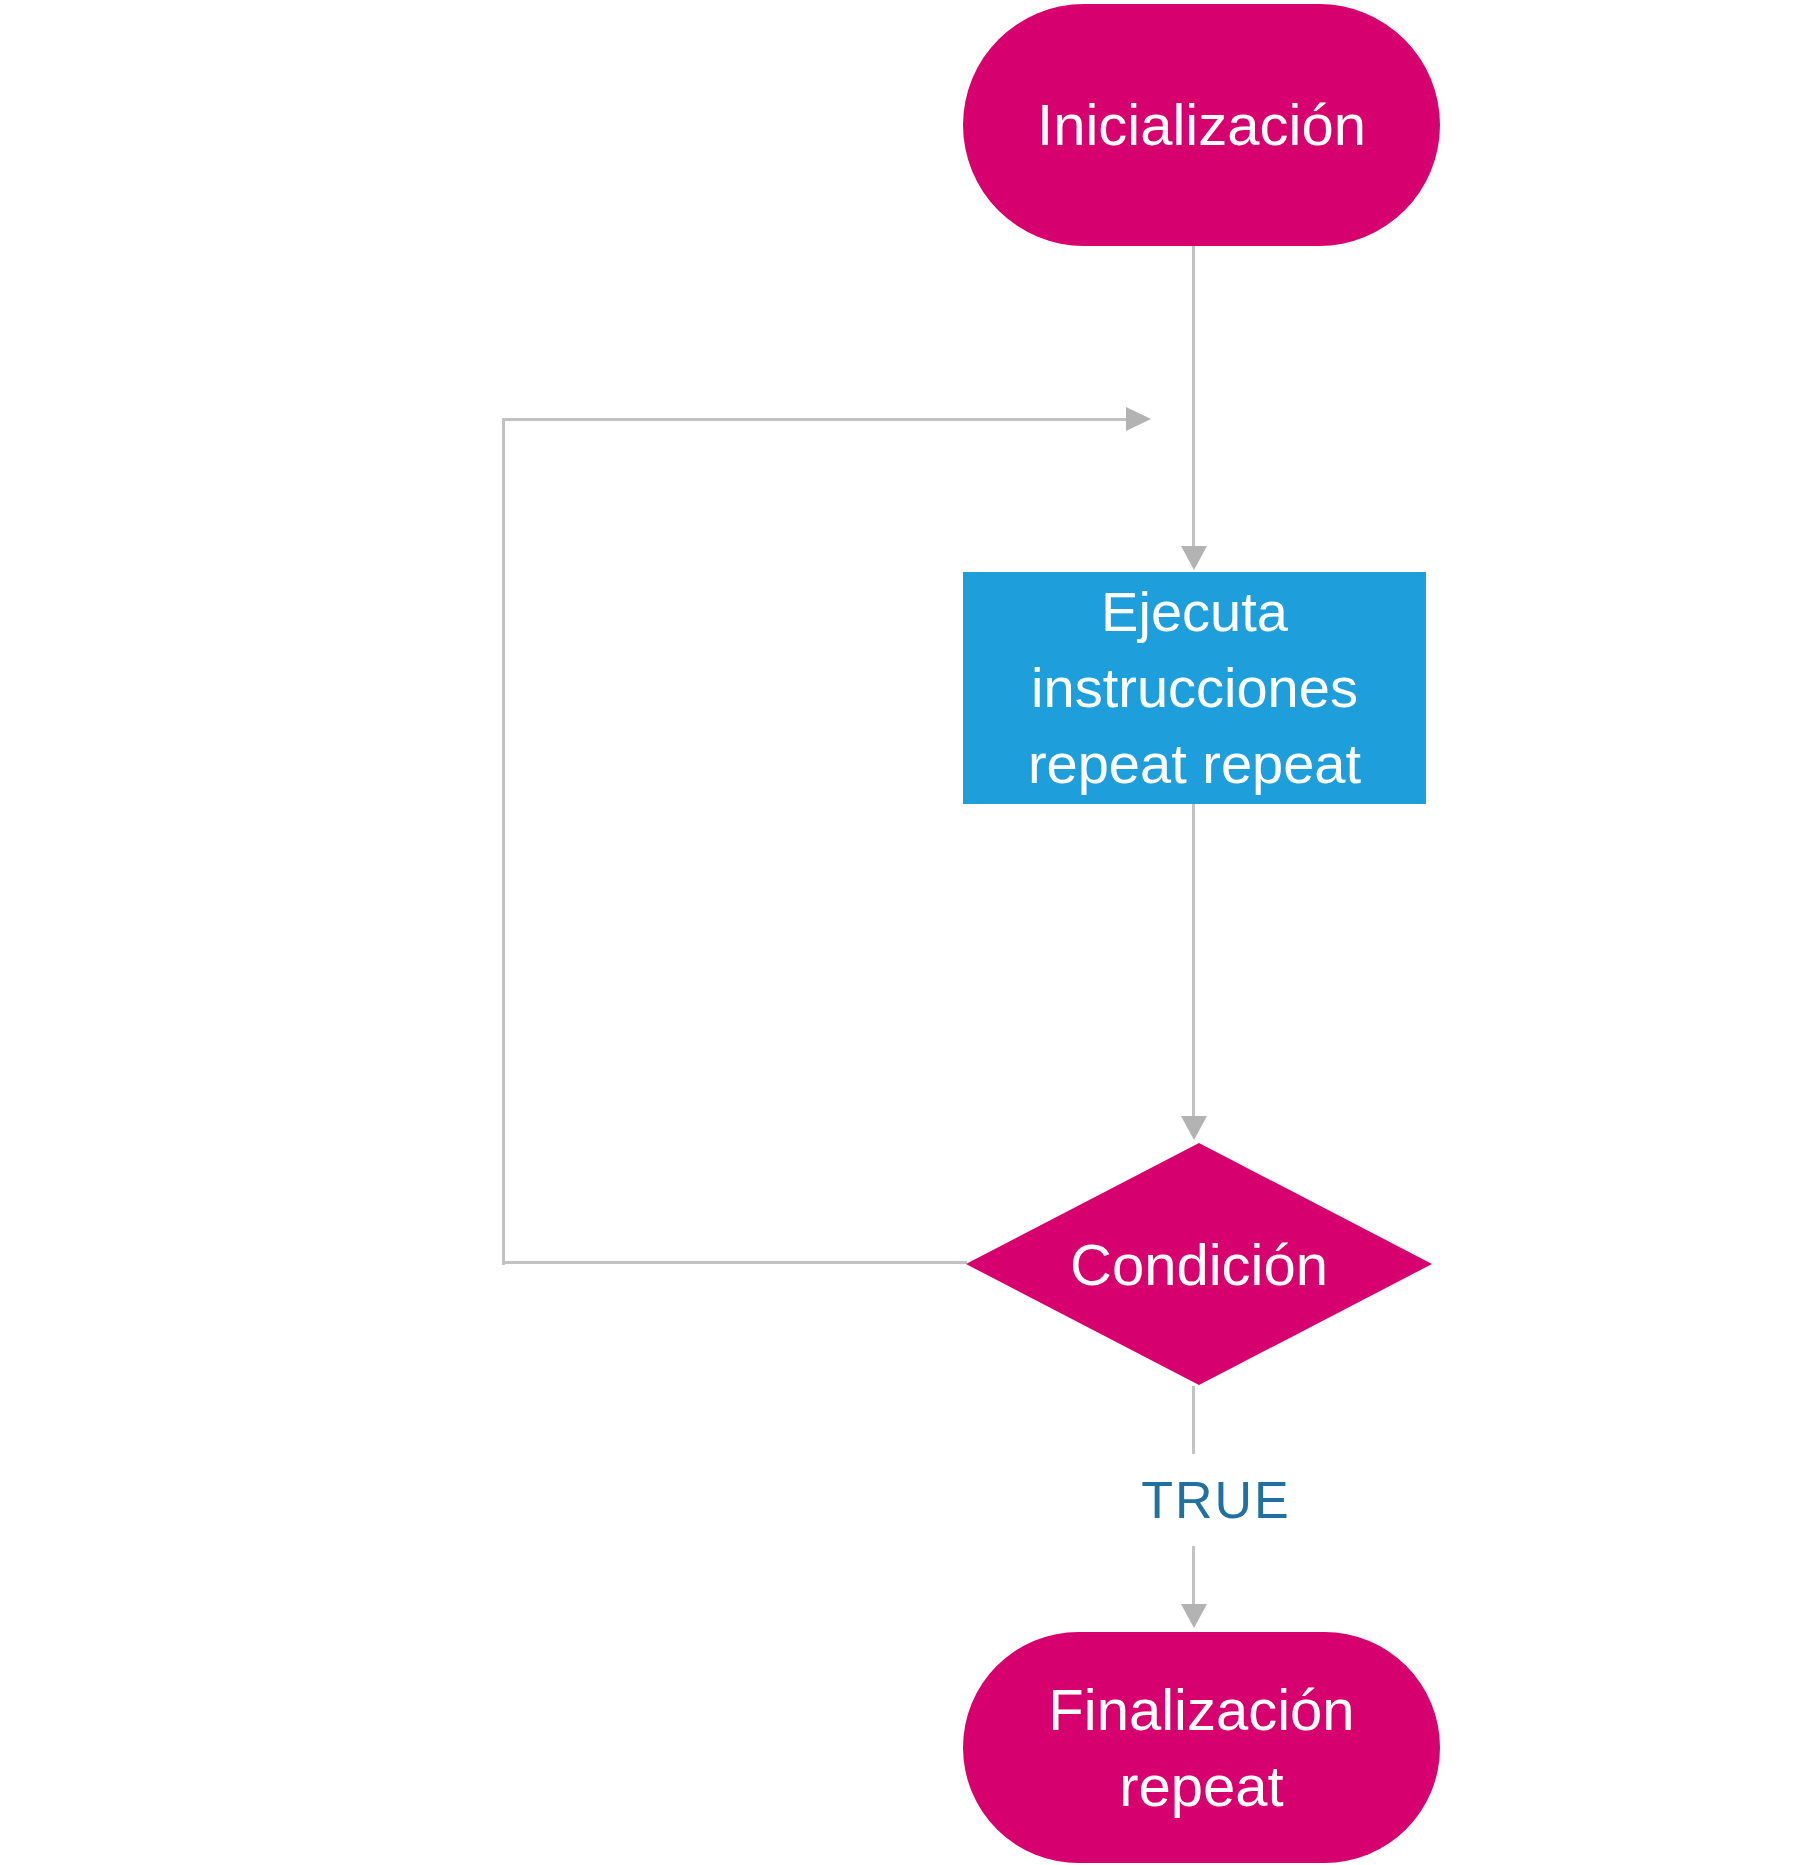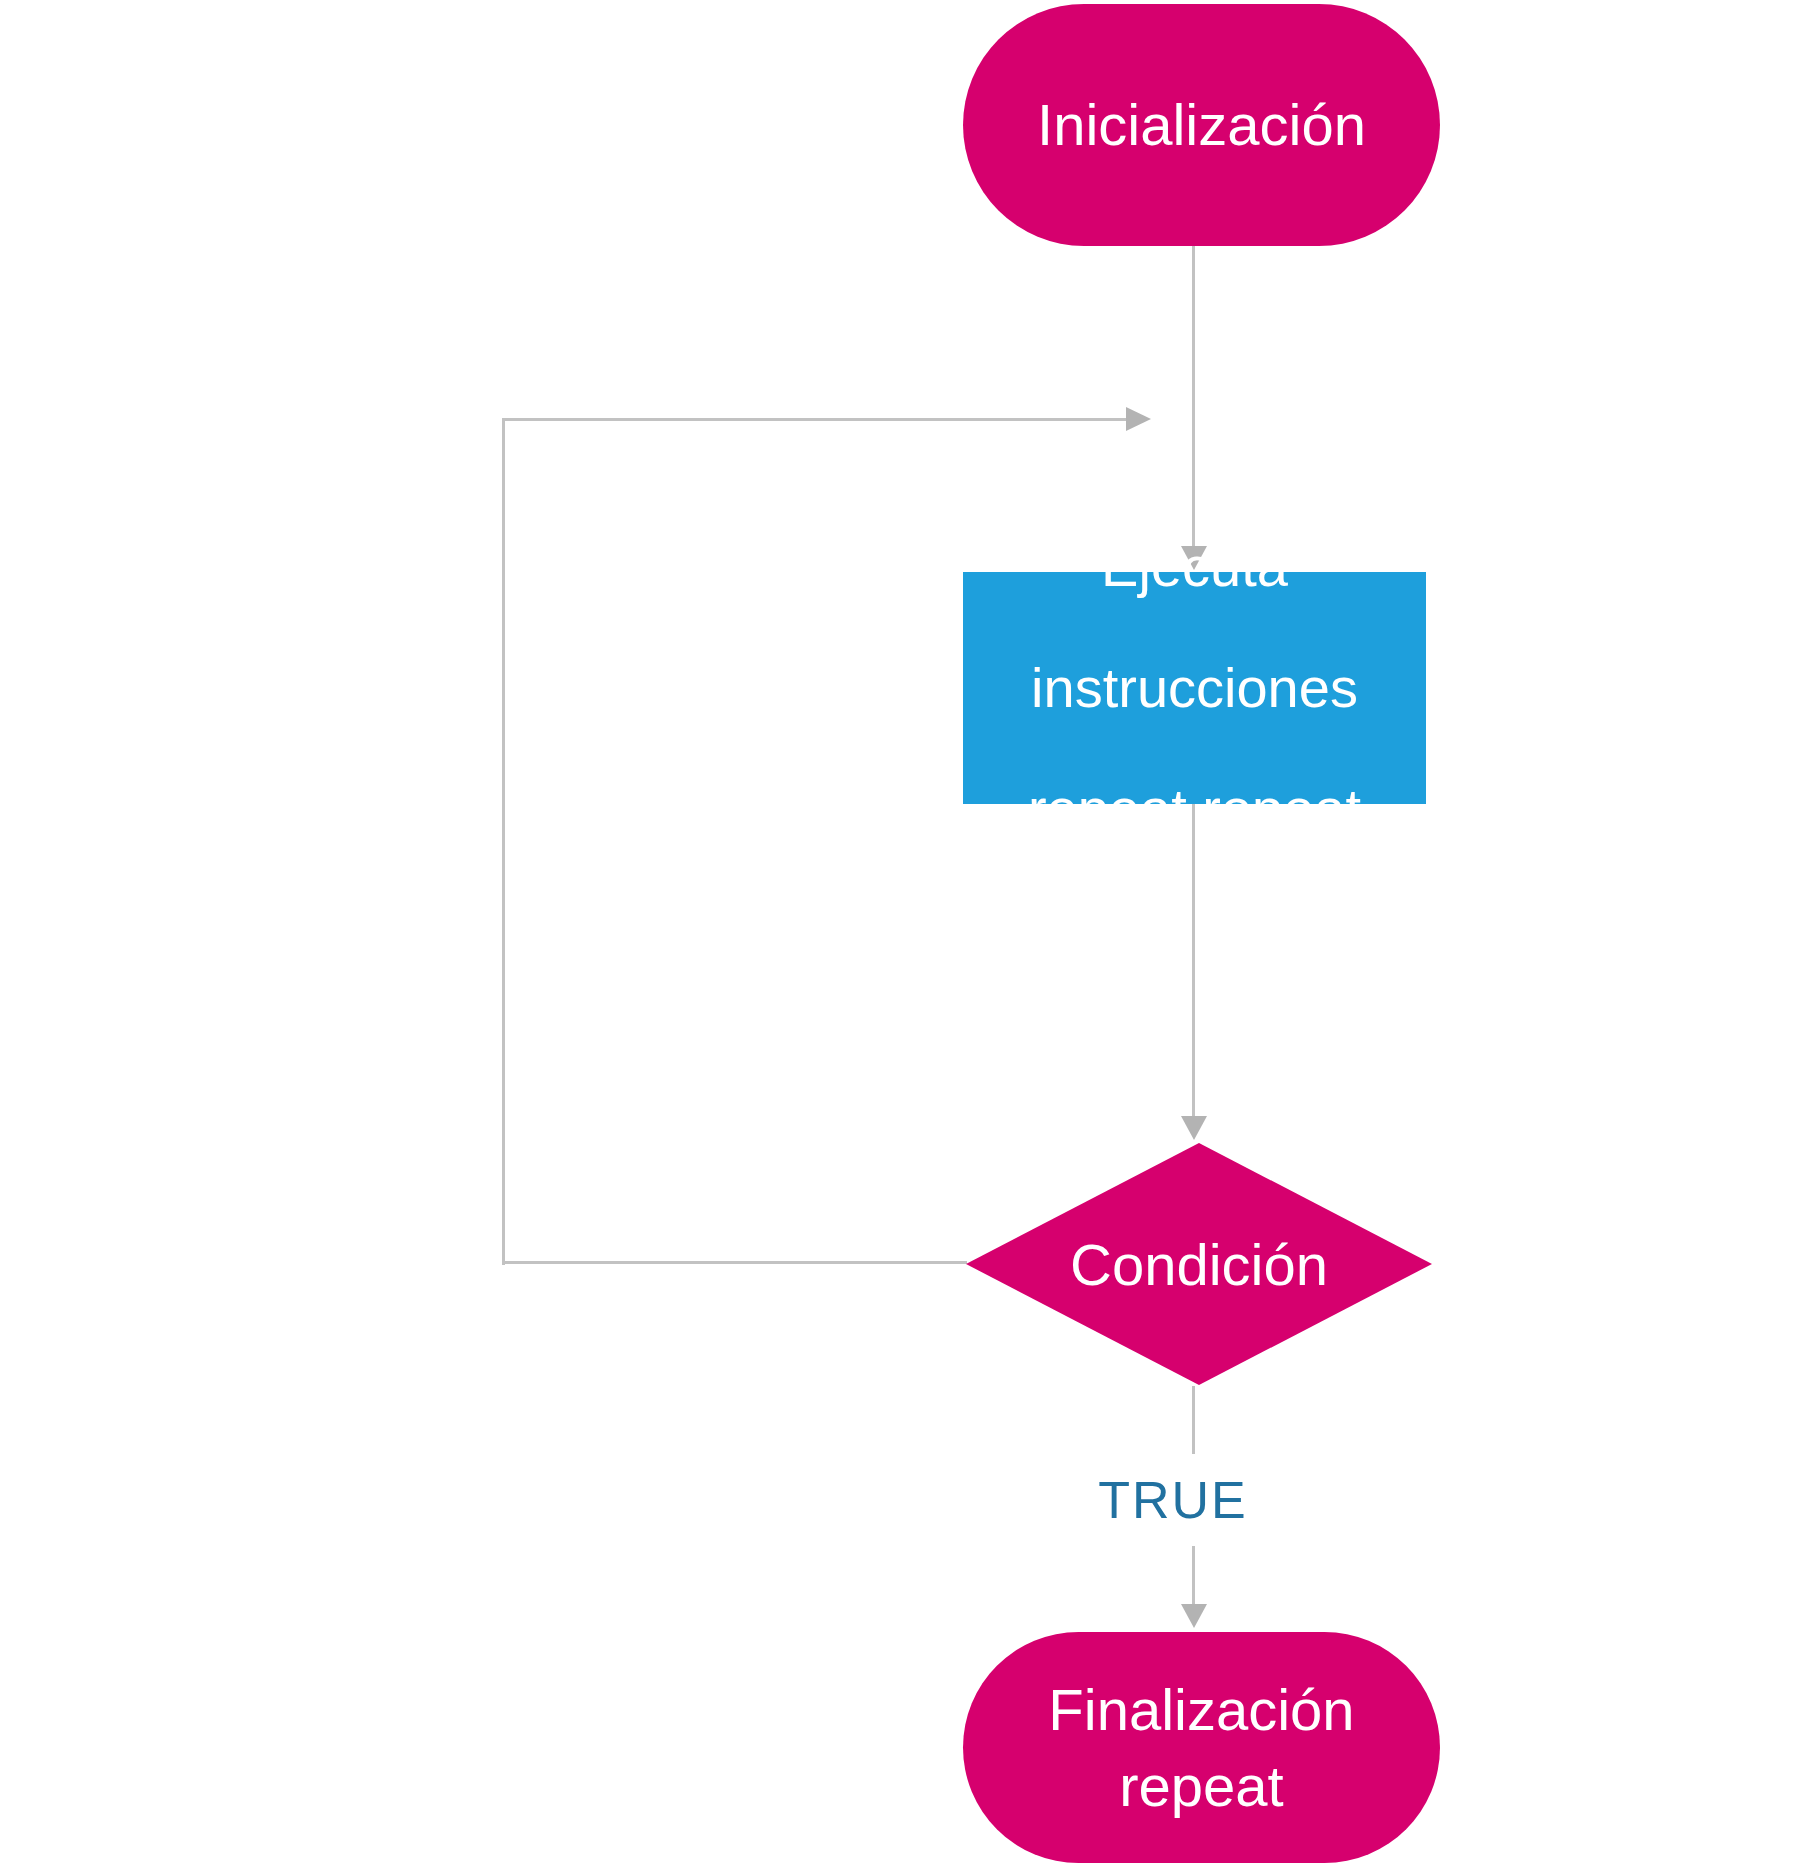--- a/index.html
+++ b/index.html
@@ -91,27 +91,27 @@
   <div class="line" style="left: 502px; top: 418px; width: 3px; height: 847px; background: rgb(194, 194, 194);"></div>
 
   <div class="line" style="left: 504px; top: 1261px; width: 463px; height: 3px; background: rgb(194, 194, 194);"></div>
 
   <div class="line" style="left: 1192px; top: 804px; width: 3px; height: 312px; background: rgb(194, 194, 194);"></div>
   <div class="arrowhead arrow-down" style="left: 1181px; top: 1116px; background: rgb(179, 179, 179);"></div>
 
   <div class="line" style="left: 1192px; top: 1386px; width: 3px; height: 218px; background: rgb(194, 194, 194);"></div>
   <div class="arrowhead arrow-down" style="left: 1181px; top: 1604px; background: rgb(179, 179, 179);"></div>
 
-  <div class="branch-label" style="left: 1173px; top: 1500px; color: rgb(33, 113, 160);">TRUE</div>
+  <div class="branch-label" style="left: 1216px; top: 1500px; color: rgb(33, 113, 160);">TRUE</div>
 
   <div class="node terminator" style="left: 963px; top: 4px; background: rgb(214, 0, 110);">
     <div>Inicialización</div>
   </div>
 
-  <div class="node process" style="background: rgb(30, 159, 220); gap: 45px;">
+  <div class="node process" style="background: rgb(30, 159, 220);">
     <div>Ejecuta</div>
     <div>instrucciones</div>
     <div>repeat repeat</div>
   </div>
 
   <div class="node decision" style="background: rgb(214, 0, 110);">
     <div>Condición</div>
   </div>
 
   <div class="node terminator" style="left: 963px; top: 1632px; height: 231px; border-radius: 116px; background: rgb(214, 0, 110);">

